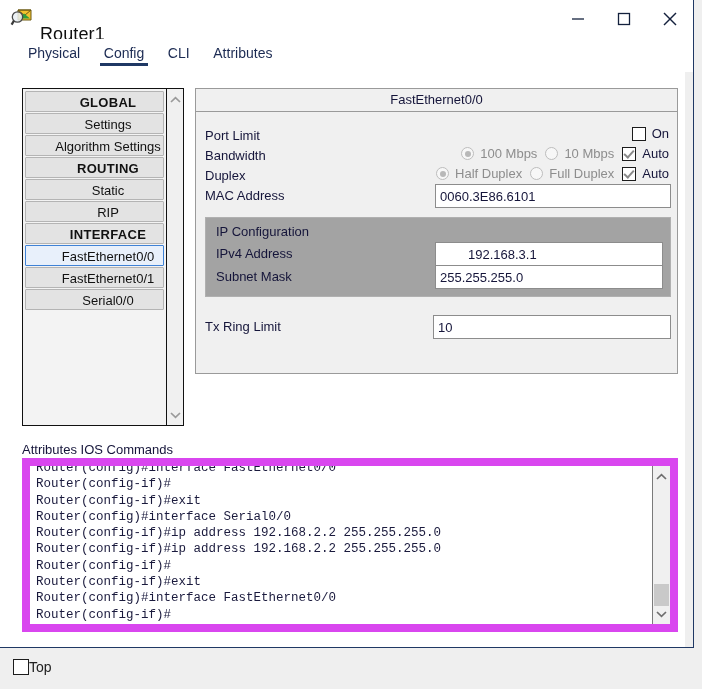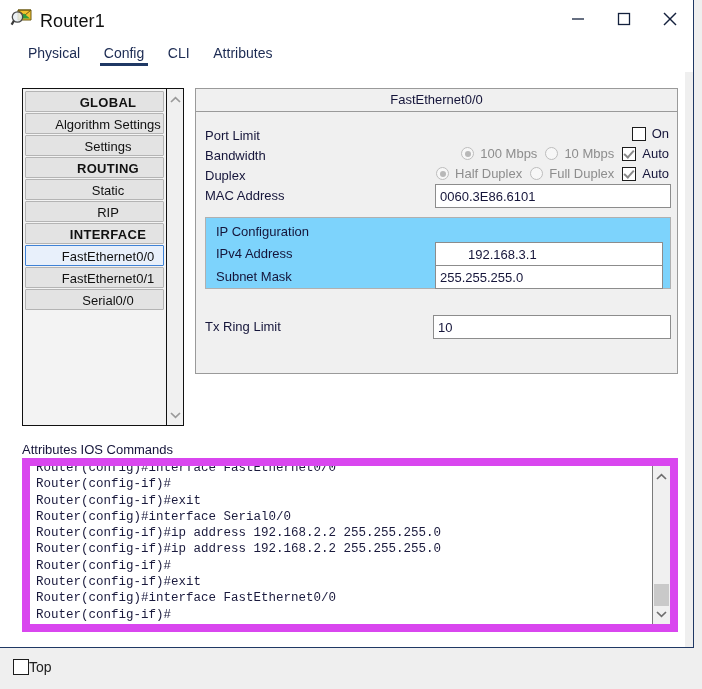--- a/index.html
+++ b/index.html
@@ -37,21 +37,21 @@
     background: #ffffff;
     border-bottom: 1px solid #ffffff;
   }
   #title-icon {
     position: absolute;
     left: 10px; top: 7px;
     width: 24px; height: 24px;
   }
   #title-text {
     position: absolute;
-    left: 40px; top: 11px;
+    left: 40px; top: 24px;
     font-size: 18px;
     color: #101010;
     letter-spacing: .1px;
   }
   .wbtn {
     position: absolute;
     top: 0;
     width: 46px; height: 38px;
     background: transparent;
     border: none;
@@ -263,23 +263,23 @@
     font-size: 13px;
     color: #15153a;
     font-family: "Liberation Sans", sans-serif;
     outline: none;
   }
   #fld-mac { left: 239px; top: 72px; width: 236px; }
 
   #ipbox {
     position: absolute;
     left: 9px; top: 105px;
-    width: 466px; height: 72px;
+    width: 466px; height: 80px;
     border: 1px solid #b0b0b0;
-    background: #7dd3fc;
+    background: #a3a3a3;
     box-sizing: border-box;
   }
   #ipbox-title {
     position: absolute; left: 10px; top: 6px;
     font-size: 13px; color: #15153a;
   }
   #ipbox .row-label2 {
     position: absolute; left: 10px;
     font-size: 13px; color: #15153a;
   }
@@ -394,22 +394,22 @@
     <div class="tab"><span>CLI</span></div>
     <div class="tab"><span>Attributes</span></div>
   </div>
 
   <div id="content">
     <div id="right-gutter"></div>
 
     <div id="sidebar-wrap">
       <div id="sidebar-list">
         <div class="side-item heading"><span>GLOBAL</span></div>
+        <div class="side-item"><span>Settings</span></div>
         <div class="side-item"><span>Algorithm Settings</span></div>
-        <div class="side-item"><span>Settings</span></div>
         <div class="side-item heading"><span>ROUTING</span></div>
         <div class="side-item"><span>Static</span></div>
         <div class="side-item"><span>RIP</span></div>
         <div class="side-item heading"><span>INTERFACE</span></div>
         <div class="side-item selected"><span>FastEthernet0/0</span></div>
         <div class="side-item"><span>FastEthernet0/1</span></div>
         <div class="side-item"><span>Serial0/0</span></div>
       </div>
       <div id="sidebar-scroll">
         <div class="sb-arrow up">

